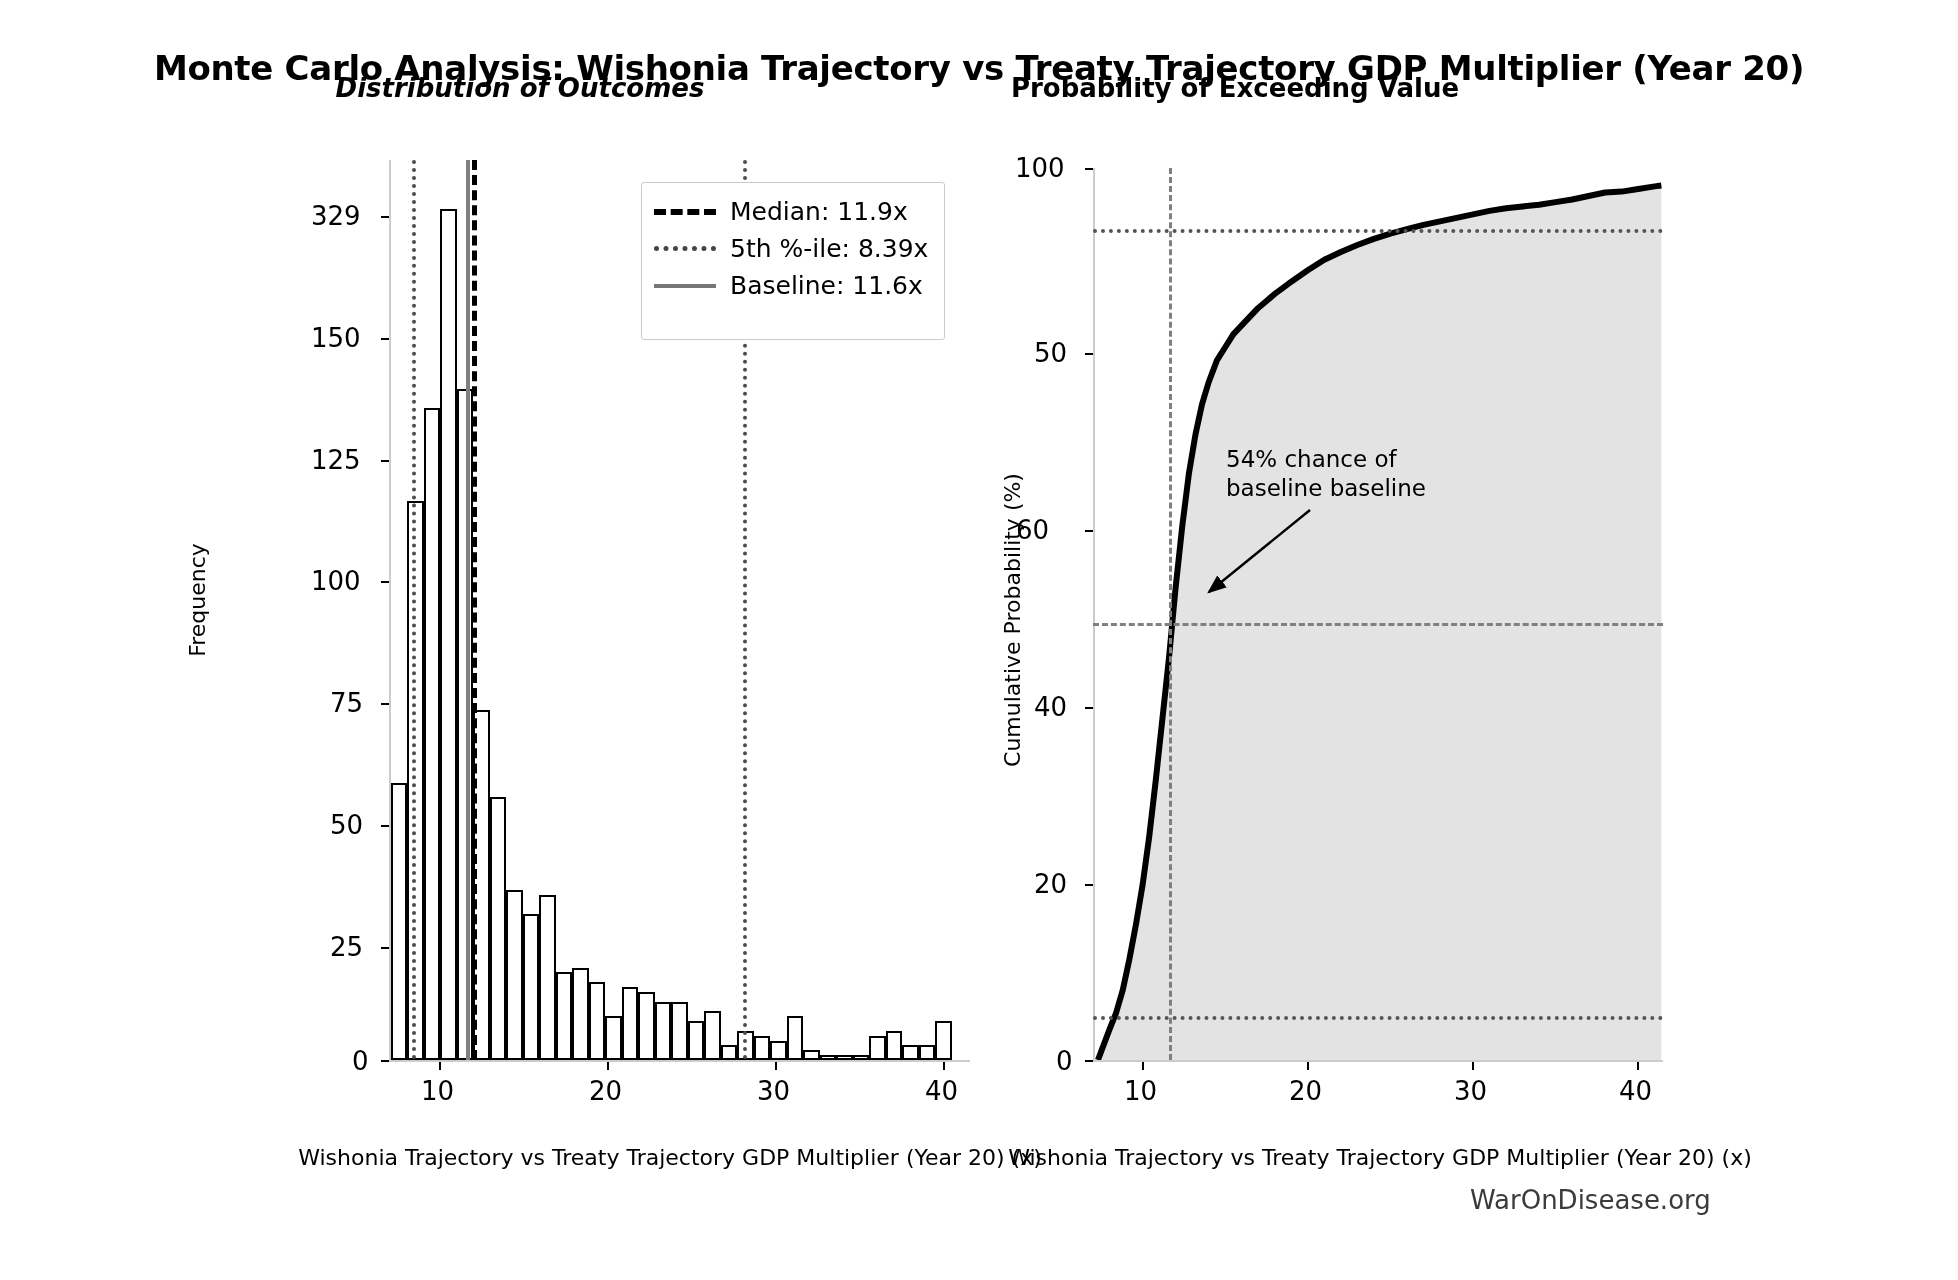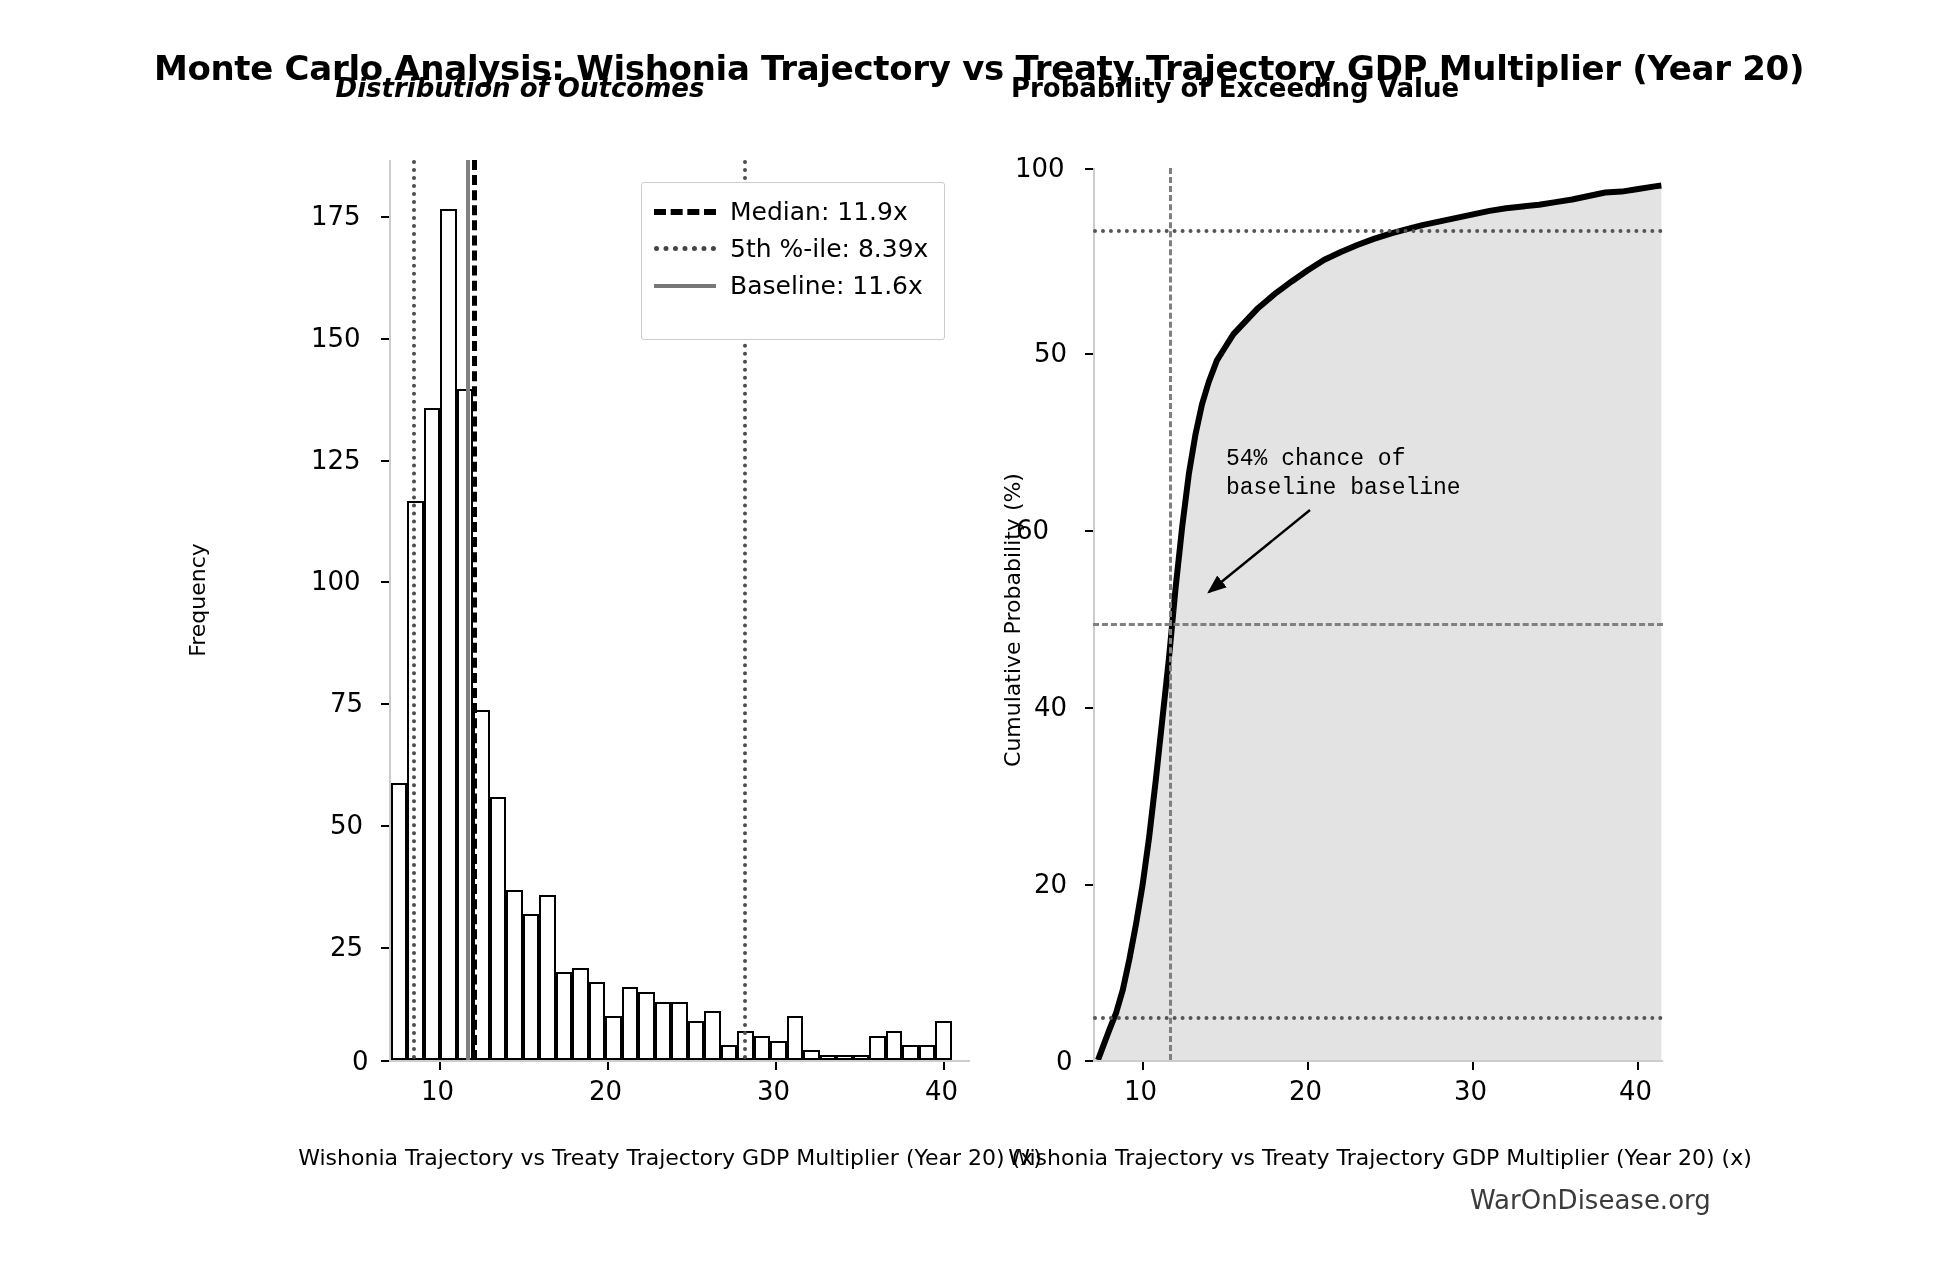--- a/index.html
+++ b/index.html
@@ -155,21 +155,21 @@
 
 <div id="figure">
 
   <div class="suptitle">Monte Carlo Analysis: Wishonia Trajectory vs Treaty Trajectory GDP Multiplier (Year 20)</div>
 
   <div class="panel-title" style="left:230px; top:73px; width:580px;font-style:italic;">Distribution of Outcomes</div>
 
   <div class="spine" style="left:389px; top:160px; width:2px; height:900px;"></div>
   <div class="spine" style="left:389px; top:1060px; width:581px; height:2px;"></div>
 
-  <div class="tick-label" style="left:311px; top:201px;">175</div>
+  <div class="tick-label" style="left:311px; top:201px;">329</div>
   <div class="tick-mark" style="left:381px; top:216px; width:8px; height:2px;"></div>
   <div class="tick-label" style="left:311px; top:323px;">150</div>
   <div class="tick-mark" style="left:381px; top:338px; width:8px; height:2px;"></div>
   <div class="tick-label" style="left:311px; top:445px;">125</div>
   <div class="tick-mark" style="left:381px; top:460px; width:8px; height:2px;"></div>
   <div class="tick-label" style="left:311px; top:566px;">100</div>
   <div class="tick-mark" style="left:381px; top:581px; width:8px; height:2px;"></div>
   <div class="tick-label" style="left:330px; top:688px;">75</div>
   <div class="tick-mark" style="left:381px; top:703px; width:8px; height:2px;"></div>
   <div class="tick-label" style="left:330px; top:810px;">50</div>
@@ -283,21 +283,21 @@
       <svg width="570" height="892" style="position: absolute; left: 0px; top: 0px;">
         <path d="M4.96,892.00 L9.91,878.88 L16.52,861.39 L23.13,844.78 L29.74,822.04 L36.35,791.43 L42.96,756.45 L49.57,717.10 L56.17,669.00 L62.78,612.16 L69.39,550.94 L76.00,489.73 L82.61,419.76 L89.22,358.55 L95.83,306.08 L102.43,266.73 L109.04,236.12 L115.65,214.25 L123.91,192.39 L132.17,179.27 L140.43,166.16 L148.70,157.41 L156.96,148.67 L165.22,139.92 L173.48,132.93 L181.74,125.93 L190.00,119.81 L198.26,113.69 L214.78,102.32 L231.30,91.82 L247.83,83.95 L264.35,76.96 L280.87,70.84 L297.39,65.59 L313.91,61.22 L330.43,56.84 L346.96,53.35 L363.48,49.85 L380.00,46.35 L396.52,42.85 L413.04,40.23 L429.57,38.48 L446.09,36.73 L462.61,34.11 L479.13,31.48 L495.65,27.98 L512.17,24.49 L528.70,23.61 L545.22,20.99 L561.74,18.36 L568.35,17.49 L568.35,892 L4.96,892 Z" fill="#e3e3e3"></path>
         <path d="M4.96,892.00 L9.91,878.88 L16.52,861.39 L23.13,844.78 L29.74,822.04 L36.35,791.43 L42.96,756.45 L49.57,717.10 L56.17,669.00 L62.78,612.16 L69.39,550.94 L76.00,489.73 L82.61,419.76 L89.22,358.55 L95.83,306.08 L102.43,266.73 L109.04,236.12 L115.65,214.25 L123.91,192.39 L132.17,179.27 L140.43,166.16 L148.70,157.41 L156.96,148.67 L165.22,139.92 L173.48,132.93 L181.74,125.93 L190.00,119.81 L198.26,113.69 L214.78,102.32 L231.30,91.82 L247.83,83.95 L264.35,76.96 L280.87,70.84 L297.39,65.59 L313.91,61.22 L330.43,56.84 L346.96,53.35 L363.48,49.85 L380.00,46.35 L396.52,42.85 L413.04,40.23 L429.57,38.48 L446.09,36.73 L462.61,34.11 L479.13,31.48 L495.65,27.98 L512.17,24.49 L528.70,23.61 L545.22,20.99 L561.74,18.36 L568.35,17.49" fill="none" stroke="#000000" stroke-width="6" stroke-linejoin="round"></path>
       </svg>
       <div class="vline-dashed-gray" style="top: 0px; height: 892px; left: 76px;"></div>
       <div class="hline-dashed" style="left: 0px; width: 570px; top: 454.745px;"></div>
       <div class="hline-dotted" style="left: 0px; width: 570px; top: 61.2157px;"></div>
       <div class="hline-dotted" style="left: 0px; width: 570px; top: 848.275px;"></div>
     </div>
 
-  <div class="annotation" style="left:1226px; top:445px;font-family:Liberation Mono, monospace;">
+  <div class="annotation" style="left:1226px; top:445px;">
     <div>54% chance of</div>
     <div>baseline baseline</div>
   </div>
 
   <svg class="overlay">
     <defs>
       <marker id="arrowhead" markerWidth="9" markerHeight="9" refX="7" refY="3.2" orient="auto">
         <path d="M0,0 L8,3.2 L0,6.4 z" fill="#000000"></path>
       </marker>
     </defs>

